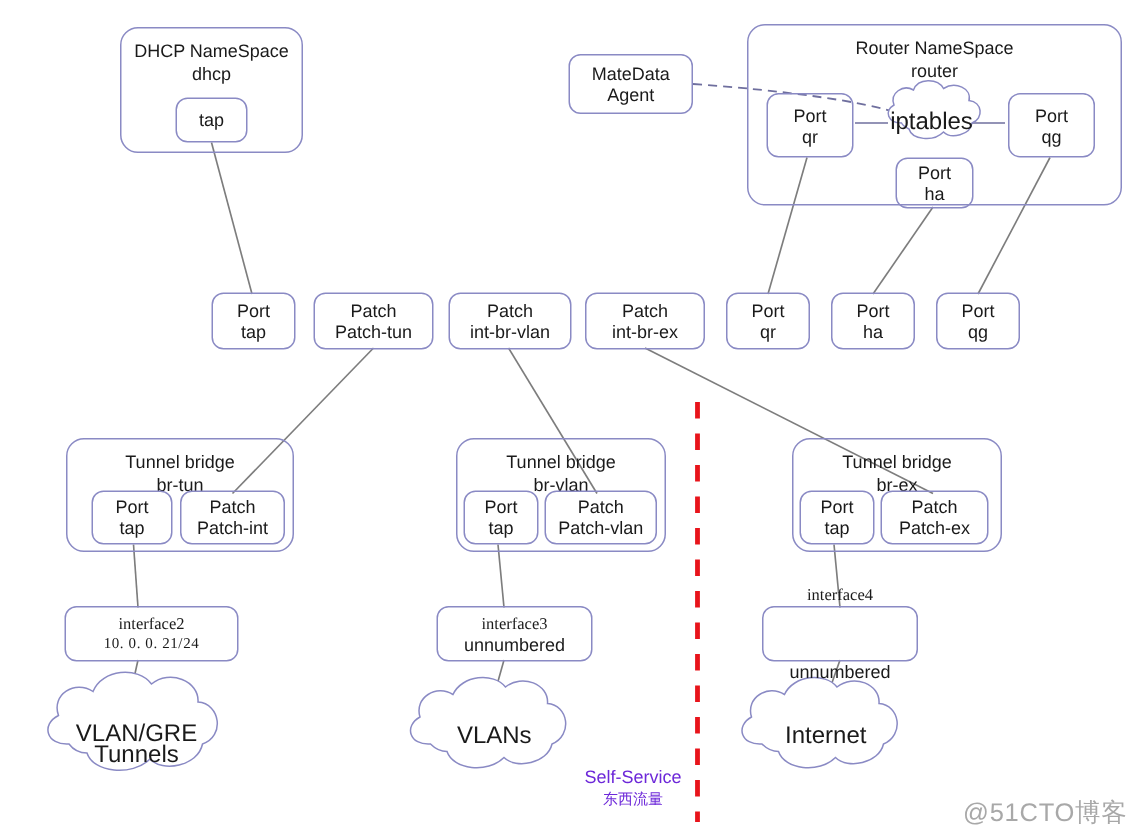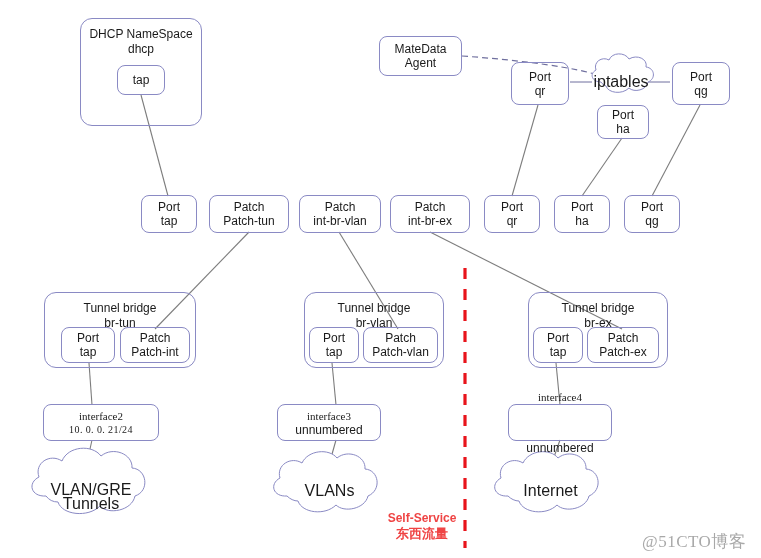--- a/index.html
+++ b/index.html
@@ -47,29 +47,28 @@
   
   .container {
     justify-content: flex-start;
     padding-top: 8px;
     border-radius: 12px;
   }
   .container .l1, .container .l2 { font-size: 12px; line-height: 15px; }
   .leaf { border-radius: 8px; }
   .freetext {
     position: absolute;
-    color: #ef4444;
+    color: #6d28d9;
     font-size: 12px;
     line-height: 15px;
     text-align: center;
     z-index: 4;
     white-space: nowrap;
-    font-weight: bold;
-  }
-  .freetext .cn { font-size: 13px; text-align: center; }
+  }
+  .freetext .cn { font-size: 10px; text-align: center; }
   .iface-ip {
     font-family: Liberation Serif, serif;
     font-size: 10px;
     letter-spacing: 0.4px;
   }
   .iface-num { font-family: "Liberation Serif", serif; font-size: 11px; }
   .cloud-label {
     position: absolute;
     z-index: 4;
     text-align: center;
@@ -171,33 +170,37 @@
            C 497 465 512 456 523 463
            C 529 450 550 448 558 458
            C 569 449 587 456 586 469
            C 600 470 603 490 589 496
            C 586 509 565 513 557 505
            C 546 516 523 513 519 501
            C 515 501 511 499 508 496 Z"></path>
     </g>
   </svg>
 
-  <div class="node container" style="left:80px; top:18px; width:122px; height:108px;">
+  <div class="node container" style="left:80px; top:18px; width:122px; height:84px;">
     <span class="l1">DHCP NameSpace</span>
     <span class="l2">dhcp</span>
   </div>
   <div class="node leaf" style="left:117px; top:65px; width:48px; height:30px;">
     <span class="l1">tap</span>
   </div>
 
   <div class="node leaf" style="left:379px; top:36px; width:83px; height:40px;justify-content:center;">
     <span class="l1">MateData</span>
     <span class="l2">Agent</span>
   </div>
 
+  <div class="node container" style="left:498px; top:16px; width:250px; height:121px;">
+    <span class="l1">Router NameSpace</span>
+    <span class="l2">router</span>
+  </div>
   <div class="node leaf" style="left:511px; top:62px; width:58px; height:43px;">
     <span class="l1">Port</span>
     <span class="l2">qr</span>
   </div>
   <div class="node leaf" style="left:672px; top:62px; width:58px; height:43px;">
     <span class="l1">Port</span>
     <span class="l2">qg</span>
   </div>
   <div class="node leaf" style="left:597px; top:105px; width:52px; height:34px;">
     <span class="l1">Port</span>
@@ -273,21 +276,21 @@
   </div>
   <div class="node leaf" style="left:587px; top:327px; width:72px; height:36px;">
     <span class="l1">Patch</span>
     <span class="l2">Patch-ex</span>
   </div>
 
   <div class="node leaf" style="left:43px; top:404px; width:116px; height:37px;">
     <span class="l1 iface-num">interface2</span>
     <span class="l2 iface-ip">10. 0. 0. 21/24</span>
   </div>
-  <div class="node leaf" style="left:277px; top:404px; width:104px; height:37px;">
+  <div class="node leaf" style="left:291px; top:404px; width:104px; height:37px;">
     <span class="l1 iface-num">interface3</span>
     <span class="l2">unnumbered</span>
   </div>
   <div class="node leaf" style="left:508px; top:404px; width:104px; height:37px;gap:37px;">
     <span class="l1 iface-num">interface4</span>
     <span class="l2">unnumbered</span>
   </div>
 
   <div class="cloud-label" style="left:36px; top:483px; width:110px;">
     <div>VLAN/GRE</div>
@@ -298,17 +301,17 @@
   </div>
   <div class="cloud-label" style="left:498px; top:484px; width:105px;">
     <div>Internet</div>
   </div>
 
   <div class="freetext" style="left:382px; top:511px; width:80px;">
     <div>Self-Service</div>
     <div class="cn">东西流量</div>
   </div>
 
-  <div class="watermark" style="left:642px; top:530px;font-family:Liberation Serif, serif;">
+  <div class="watermark" style="left:642px; top:530px;">
     <span>@51CTO博客</span>
   </div>
 
 </div>
 
 </body></html>

